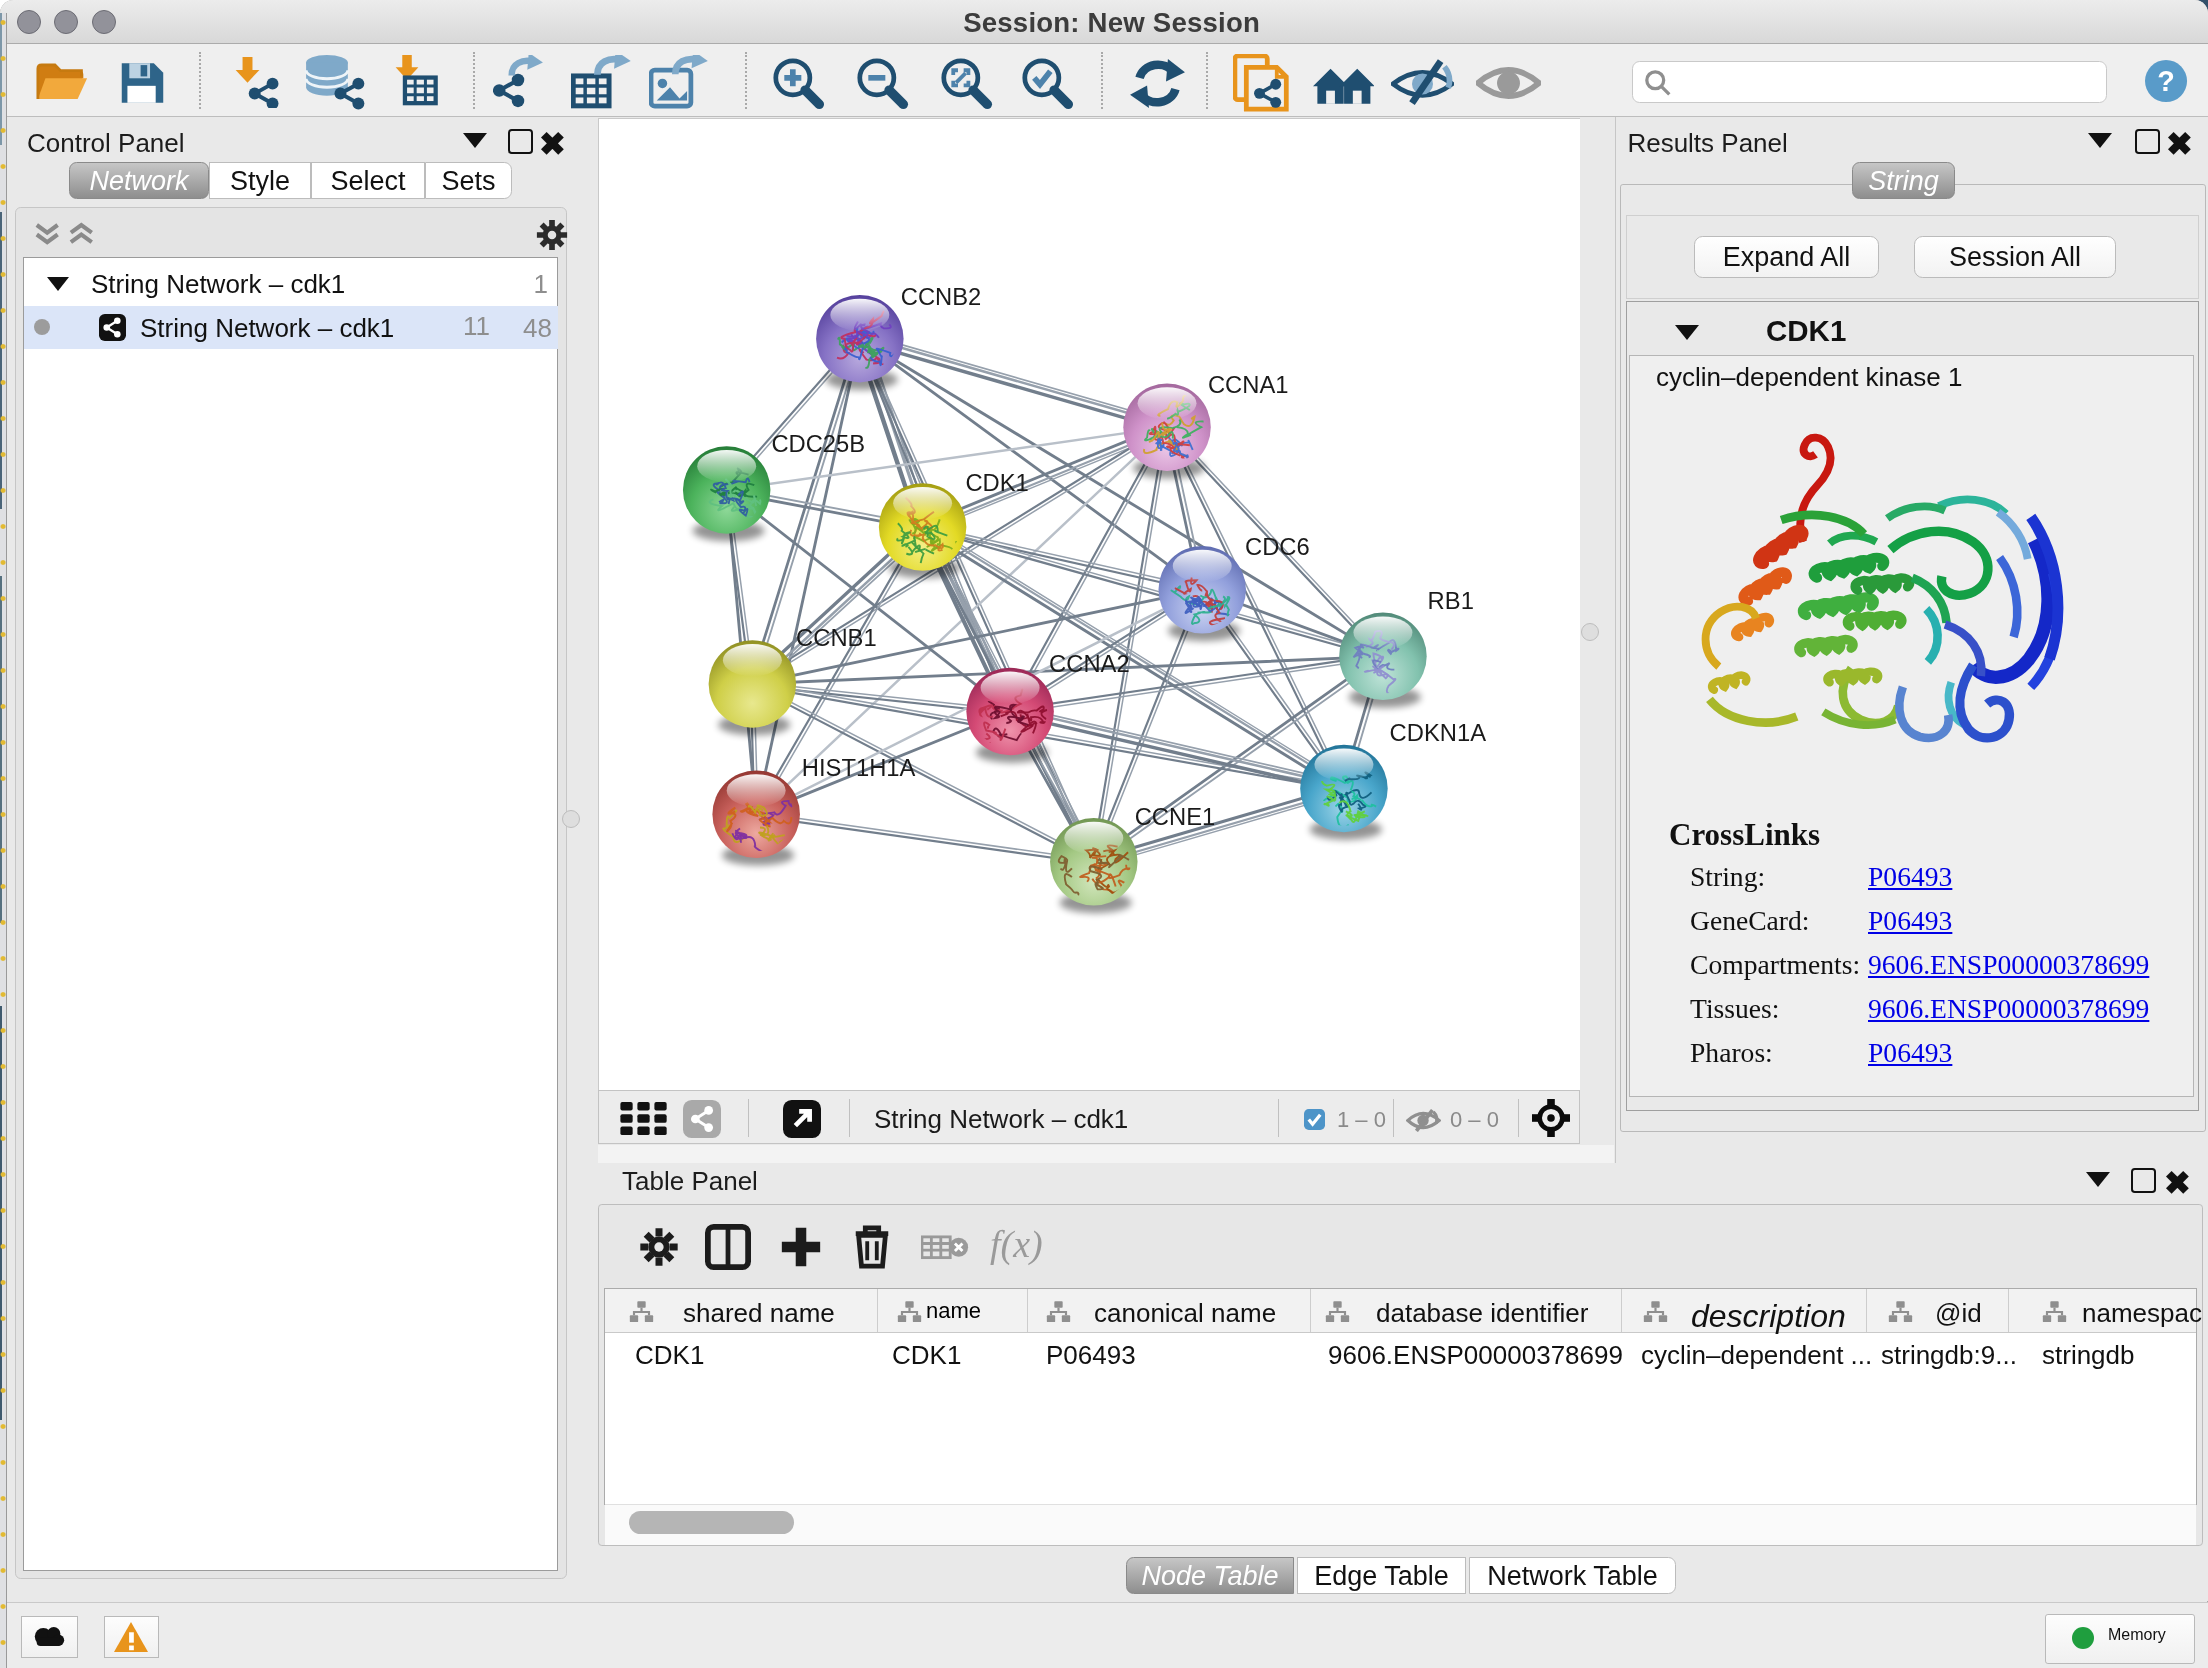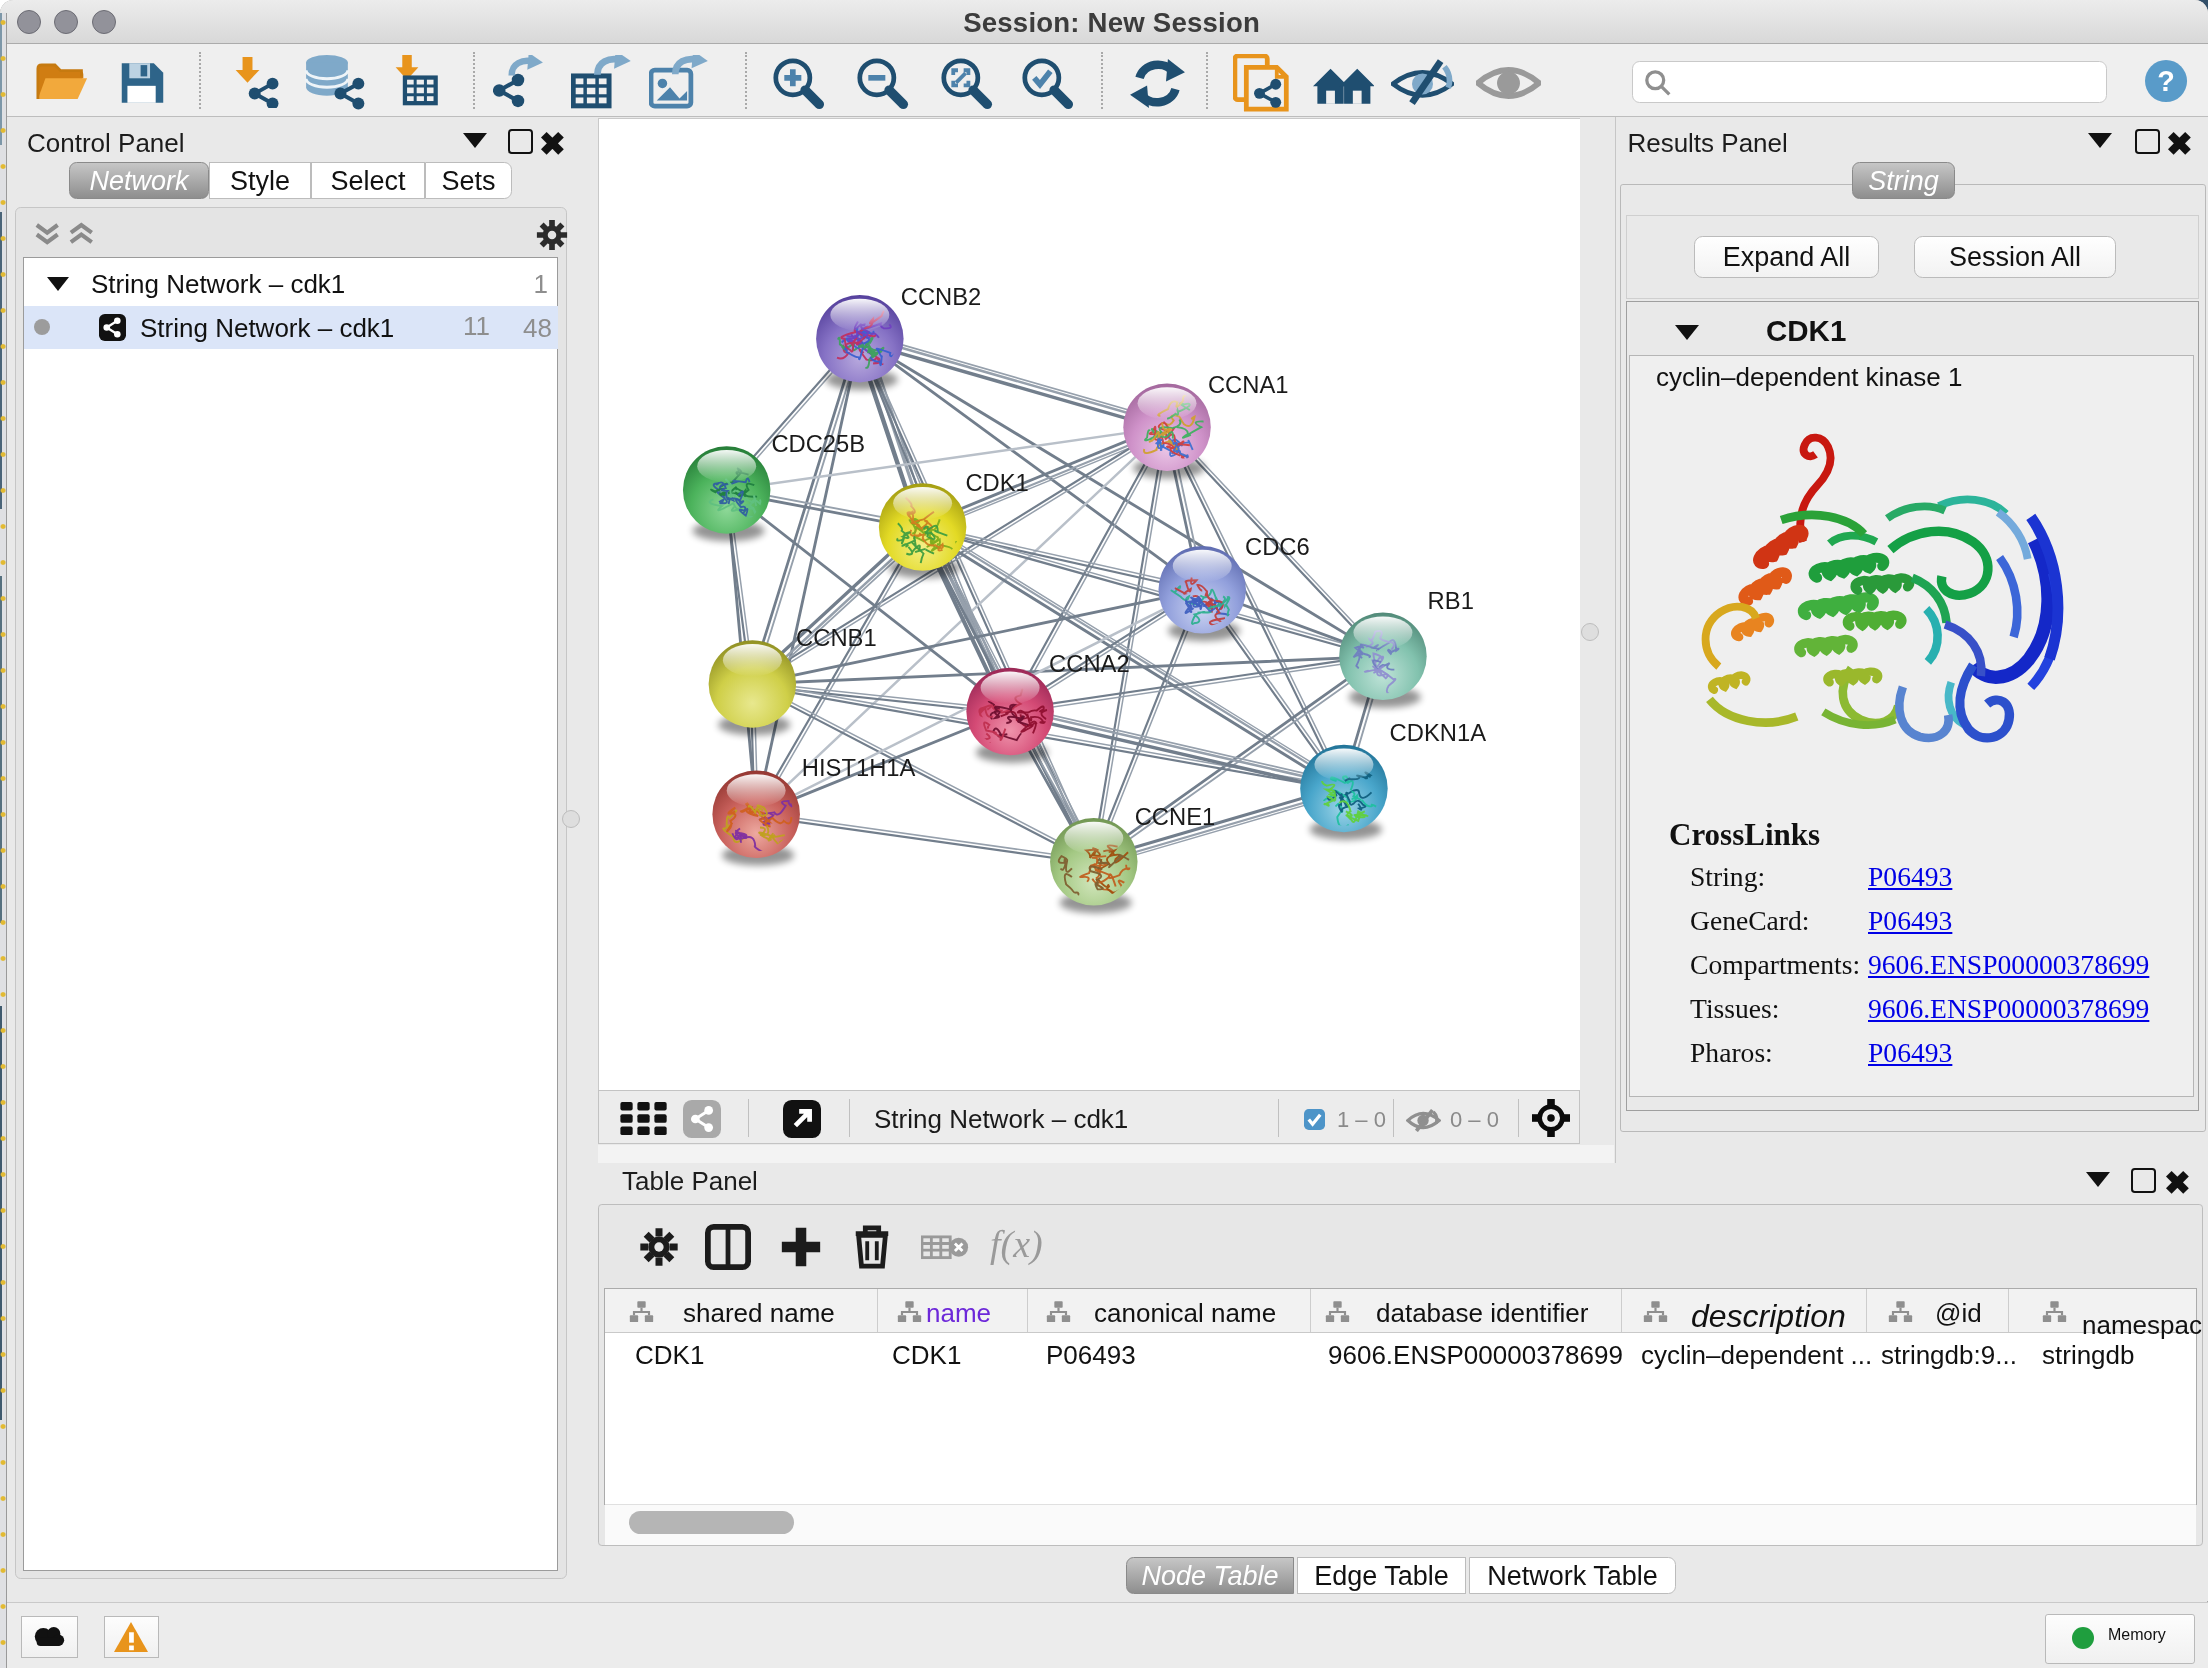--- a/index.html
+++ b/index.html
@@ -810,21 +810,21 @@
       </svg>
 <div class="abs" style="left:85px;top:135px;font-size:26px;color:#111;">shared name</div>
 <svg class="abs" style="left:299px;top:137px" width="25" height="24" viewBox="0 0 30 28">
         <g fill="#8f8f8f">
           <rect x="10" y="1" width="10" height="8" rx="1"></rect>
           <rect x="1" y="18" width="10" height="8" rx="1"></rect>
           <rect x="19" y="18" width="10" height="8" rx="1"></rect>
           <path d="M15 9 V14 M6 18 V14 H24 V18" stroke="#8f8f8f" stroke-width="2.6" fill="none"></path>
         </g>
       </svg>
-<div class="abs" style="left:328px;top:135px;font-size:26px;color:#6d28d9;">name</div>
+<div class="abs" style="left:328px;top:135px;font-size:22px;color:#000000;">name</div>
 <svg class="abs" style="left:448px;top:137px" width="25" height="24" viewBox="0 0 30 28">
         <g fill="#8f8f8f">
           <rect x="10" y="1" width="10" height="8" rx="1"></rect>
           <rect x="1" y="18" width="10" height="8" rx="1"></rect>
           <rect x="19" y="18" width="10" height="8" rx="1"></rect>
           <path d="M15 9 V14 M6 18 V14 H24 V18" stroke="#8f8f8f" stroke-width="2.6" fill="none"></path>
         </g>
       </svg>
 <div class="abs" style="left:496px;top:135px;font-size:26px;color:#111;">canonical name</div>
 <svg class="abs" style="left:727px;top:137px" width="25" height="24" viewBox="0 0 30 28">
@@ -855,21 +855,21 @@
       </svg>
 <div class="abs" style="left:1337px;top:135px;font-size:26px;color:#111;">@id</div>
 <svg class="abs" style="left:1444px;top:137px" width="25" height="24" viewBox="0 0 30 28">
         <g fill="#8f8f8f">
           <rect x="10" y="1" width="10" height="8" rx="1"></rect>
           <rect x="1" y="18" width="10" height="8" rx="1"></rect>
           <rect x="19" y="18" width="10" height="8" rx="1"></rect>
           <path d="M15 9 V14 M6 18 V14 H24 V18" stroke="#8f8f8f" stroke-width="2.6" fill="none"></path>
         </g>
       </svg>
-<div class="abs" style="left:1484px;top:135px;font-size:26px;color:#111;margin-top:12px;">namespac</div>
+<div class="abs" style="left:1484px;top:135px;font-size:26px;color:#111;">namespac</div>
 <div class="abs" style="left:37px;top:177px;font-size:26px;color:#111;">CDK1</div>
 <div class="abs" style="left:294px;top:177px;font-size:26px;color:#111;">CDK1</div>
 <div class="abs" style="left:448px;top:177px;font-size:26px;color:#111;">P06493</div>
 <div class="abs" style="left:730px;top:177px;font-size:26px;color:#111;">9606.ENSP00000378699</div>
 <div class="abs" style="left:1043px;top:177px;font-size:26px;color:#111;">cyclin–dependent ...</div>
 <div class="abs" style="left:1283px;top:177px;font-size:26px;color:#111;">stringdb:9...</div>
 <div class="abs" style="left:1444px;top:177px;font-size:26px;color:#111;">stringdb</div>
 <div class="abs" style="left:6.7px;top:341px;width:1591px;height:40px;background:#fafafa;border-top:1px solid #e0e0e0;"></div>
 <div class="abs" style="left:31px;top:348px;width:165px;height:23px;background:#b5b5b5;border-radius:11.4px;"></div>
 <div class="tab tabsel" style="left:528px;top:394px;width:168px;border-radius:7.6px 0 0 7.6px;">Node Table</div>

